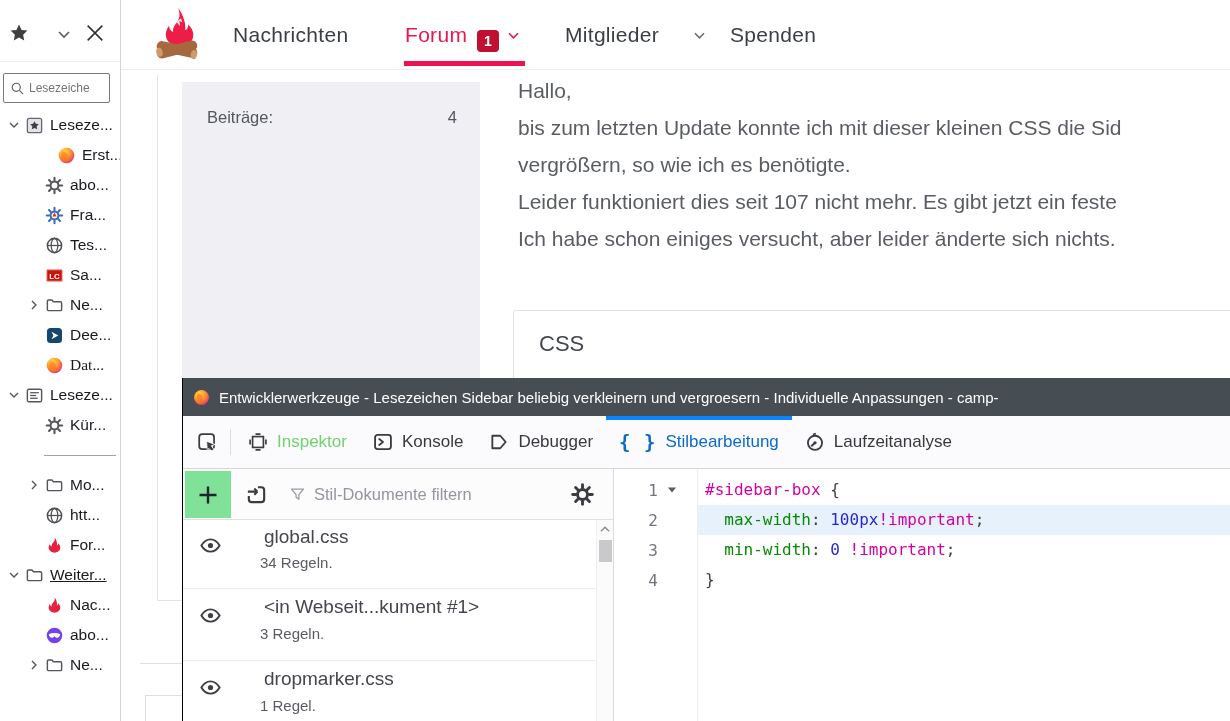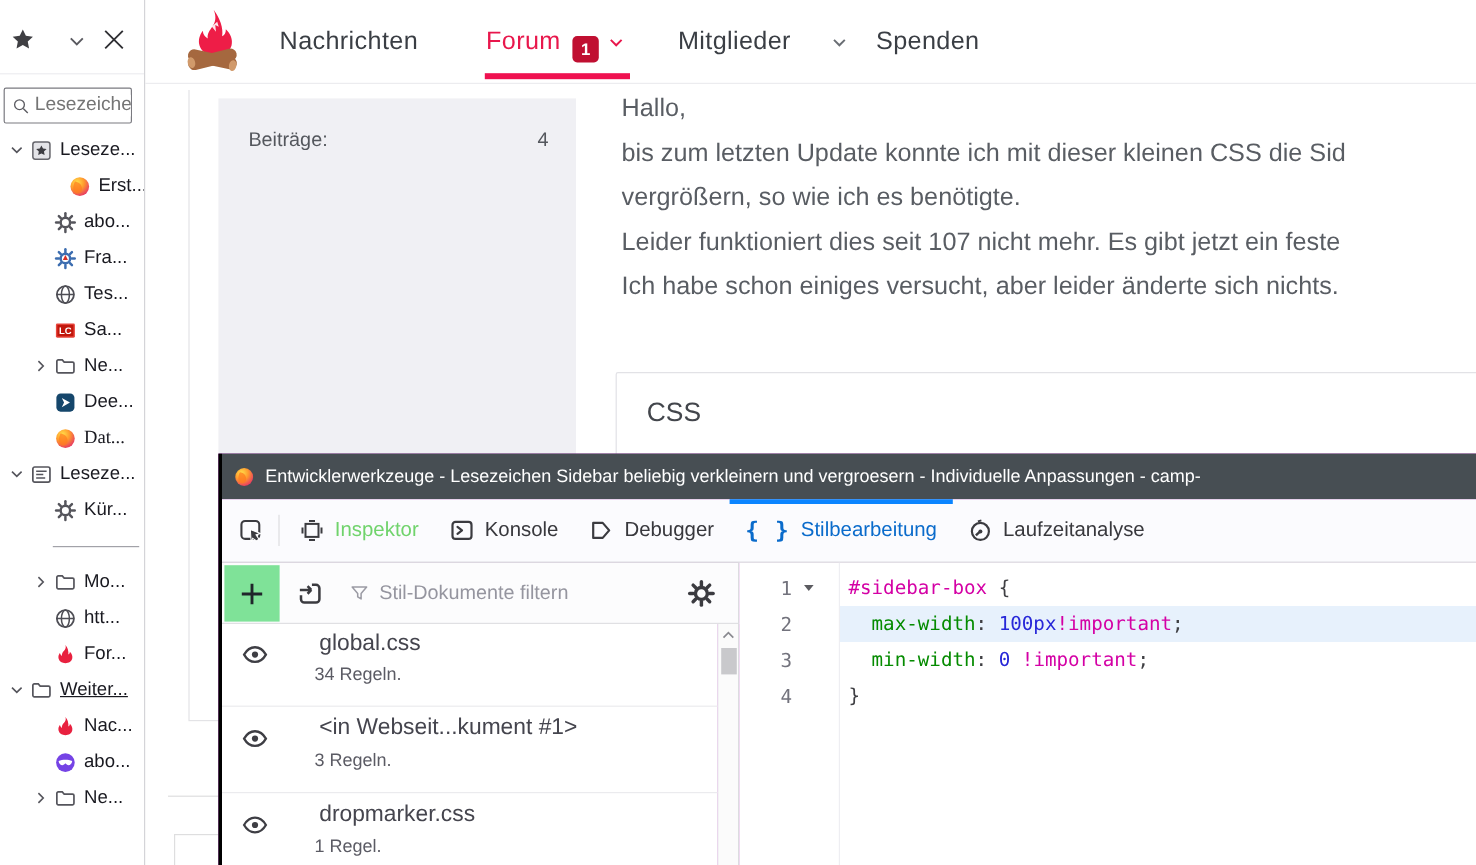--- a/index.html
+++ b/index.html
@@ -12,21 +12,21 @@
     background:#fff; border-right:1px solid #d4d4d8; z-index:3; }
   #bm-header { position:absolute; left:0; top:0; width:120px; height:62px;
     border-bottom:1px solid #ededf0; }
   #bm-star { position:absolute; left:8px; top:22px; }
   #bm-chevron { position:absolute; left:57px; top:29px; }
   #bm-close { position:absolute; left:84px; top:22px; }
   #bm-search { position:absolute; left:3px; top:73px; width:107px; height:30px;
     border:1px solid #7a7a80; border-radius:2px; display:flex; align-items:center;
     overflow:hidden; background:#fff; }
   #bm-search .mag { margin:0 4px 0 6px; flex:none; }
-  #bm-search input { border:none; outline:none; width:90px; font-size:16px;
+  #bm-search input { border:none; outline:none; width:90px; font-size:12px;
     color:#5c5c62; font-family:"Liberation Sans",sans-serif; }
   #bm-tree { position:absolute; left:0; top:110px; width:120px; }
   .bm-row { height:30px; display:flex; align-items:center; font-size:15.5px;
     color:#191920; white-space:nowrap; overflow:hidden; }
   .bm-row .chev { width:20px; flex:none; display:flex; justify-content:center; }
   .bm-row .ficon { width:20px; flex:none; display:flex; justify-content:center; }
   .bm-row .lbl { margin-left:6px; }
   .bm-sep { height:30px; display:flex; align-items:center; }
   .bm-sep .line { margin-left:44px; width:72px; border-top:1px solid #a2a2a8; }
 
@@ -58,21 +58,21 @@
   #author-stat { position:absolute; left:25px; top:26px; right:23px; display:flex;
     justify-content:space-between; font-size:16.5px; color:#54575d; }
   #post-text { position:absolute; left:397px; top:72px; right:0; overflow:hidden; }
   #post-text .pline { white-space:nowrap; line-height:37px; font-size:21px; color:#595d63; }
   #css-box { position:absolute; left:392px; top:310px; right:-2px; height:120px;
     border:1px solid #e2e2e6; border-radius:2px; background:#fff; }
   #css-box .css-label { margin:20px 0 0 25px; font-size:22px; color:#43464c; }
 
   
   #devtools { position:absolute; left:182px; top:378px; width:1048px; height:343px;
-    background:#a21caf; border-left:3px solid #000000; z-index:5; }
+    background:#fef9c3; border-left:1px solid #000000; z-index:5; }
   #dt-titlebar { position:absolute; left:0; top:0; right:0; height:38px; background:#474e53;
     display:flex; align-items:center; overflow:hidden; }
   #dt-titlebar .fxicon { margin:0 9px 0 10px; flex:none; }
   #dt-title { color:#fff; font-size:15px; white-space:nowrap; }
   #dt-tabbar { position:absolute; left:0; top:38px; right:0; height:53px; background:#fbfbfe;
     border-bottom:1px solid #d7d7db; display:flex; align-items:center; }
   #dt-pick { width:38px; height:38px; margin-left:5px; display:flex; align-items:center;
     justify-content:center; cursor:pointer; }
   .dt-vsep { width:1px; height:26px; background:#dcdce0; margin:0 4px; }
   .dt-tab { position:relative; height:100%; display:inline-flex; align-items:center;

